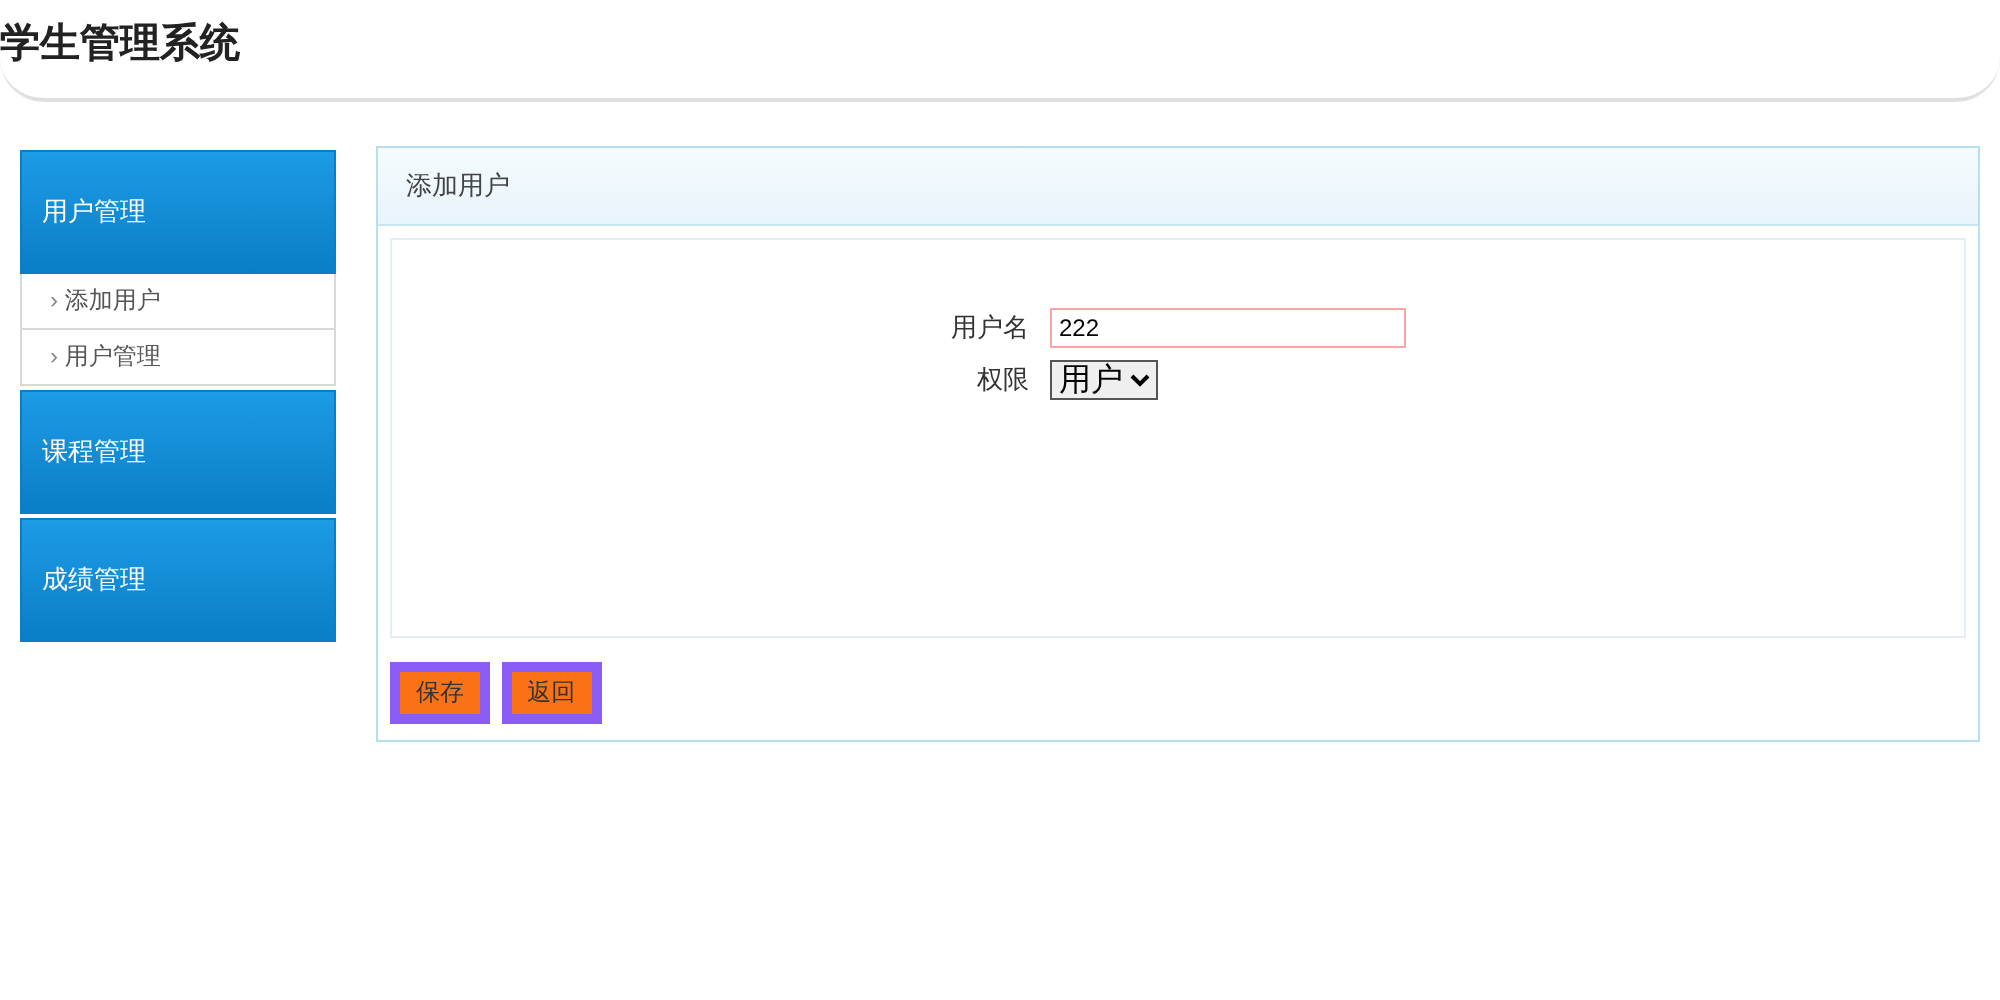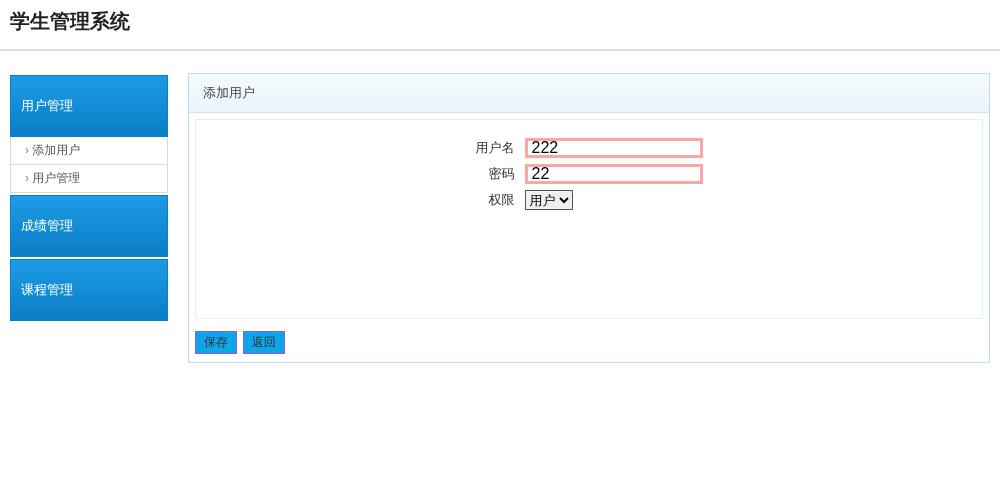--- a/index.html
+++ b/index.html
@@ -6,22 +6,23 @@
     body {
       font-family: "Microsoft YaHei", Arial, sans-serif;
       font-size: 13px;
       background: #fff;
       color: #333;
       width: 1000px;
       height: 500px;
       overflow: hidden;
     }
     .header {
-      padding: 8px 10px 14px 10px;
+      padding: 8px 10px 14px 0;
       border-bottom: 2px solid #e0e0e0;
+      border-radius: 22px;
     }
     .header h1 {
       font-size: 20px;
       font-weight: bold;
       color: #222;
     }
     .layout {
       display: flex;
       margin-top: 22px;
     }
@@ -61,21 +62,21 @@
       background: #fff;
     }
     .panel-title {
       background: linear-gradient(#f5fbfe, #e8f4fb);
       border-bottom: 1px solid #c9e4f2;
       padding: 10px 14px;
       font-size: 13px;
       color: #444;
     }
     .panel-body {
-      padding: 10px 0 0 0;
+      padding: 26px 0 0 0;
       margin: 6px;
       border: 1px solid #e2eef4;
       background: #fff;
       min-height: 200px;
     }
     .form-table {
       margin: 4px auto 10px auto;
     }
     .form-table td {
       padding: 2px 4px;
@@ -83,83 +84,79 @@
     }
     .form-table td.lbl {
       text-align: right;
       font-size: 13px;
       color: #333;
       white-space: nowrap;
     }
     .form-table input[type="text"] {
       width: 178px;
       height: 20px;
-      border: 3px solid #fca5a5;
+      border: 1px solid #fca5a5;
       padding: 0 4px;
-      font-size: 16px;
+      font-size: 12px;
     }
     .form-table select {
       border: 1px solid #555;
-      font-size: 13px;
+      font-size: 16px;
       height: 20px;
     }
     .input-wrap { position: relative; display: inline-block; }
     .clear-x {
       position: absolute;
       right: 6px;
       top: 50%;
       transform: translateY(-50%);
       color: #777;
       font-size: 13px;
       cursor: pointer;
       line-height: 1;
     }
     .action-bar {
       padding: 6px 0 8px 6px;
     }
     .action-bar button {
-      background: #0ea5e9;
-      border: 1px solid #8b5cf6;
+      background: #f97316;
+      border: 5px solid #8b5cf6;
       padding: 2px 8px;
       font-size: 12px;
       color: #333;
       cursor: pointer;
       margin-right: 2px;
     }
   </style>
 </head>
 <body>
 
 <div class="header">
   <h1>学生管理系统</h1>
 </div>
 
 <div class="layout">
   <div class="sidebar">
     <div class="section-head">用户管理</div>
     <div class="section-item">添加用户</div>
     <div class="section-item">用户管理</div>
+    <div class="section-head">课程管理</div>
     <div class="section-head">成绩管理</div>
-    <div class="section-head">课程管理</div>
   </div>
 
   <div class="main">
     <div class="panel">
       <div class="panel-title">添加用户</div>
 
       <div class="panel-body">
         <table class="form-table">
           <tbody>
               <tr>
             <td class="lbl">用户名</td>
             <td><input type="text" value="222" style=""></td>
-          </tr>
-          <tr>
-            <td class="lbl">密码</td>
-            <td><input type="text" value="22" style=""></td>
           </tr>
           <tr>
             <td class="lbl">权限</td>
             <td>
               <select>
                 <option selected="">用户</option>
               </select>
             </td>
           </tr>
         </tbody>

